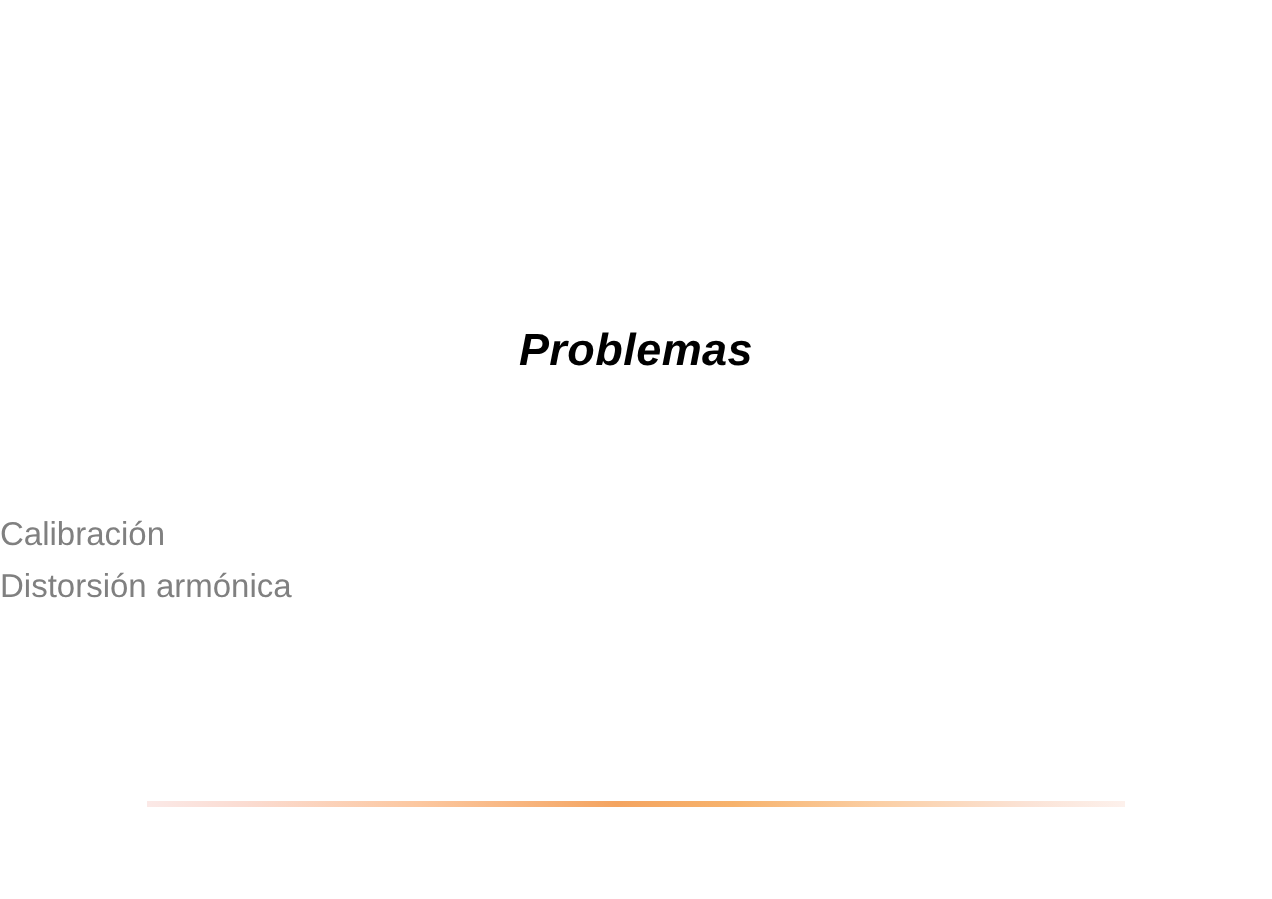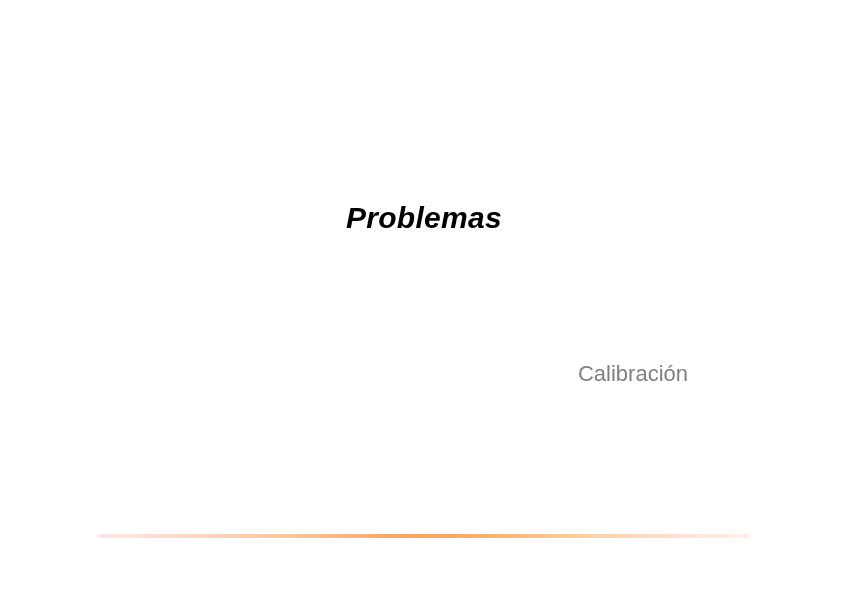--- a/index.html
+++ b/index.html
@@ -18,42 +18,42 @@
     position: relative;
     width: 848px;
     height: 599px;
     background: #ffffff;
   }
 
   
   .title-area {
     position: absolute;
     left: 0;
-    top: 199px;
+    top: 215px;
     width: 848px;
     text-align: center;
   }
   .slide-title {
     font-family: "Liberation Sans", sans-serif;
     font-size: 30px;
     font-weight: bold;
     font-style: italic;
     color: #000000;
     letter-spacing: 0.3px;
     line-height: 38px;
     margin: 0;
   }
 
   
   .subtitle-area {
     position: absolute;
     left: 0;
-    top: 356px;
+    top: 338px;
     width: 688px;
-    text-align: right;
+    text-align: left;
   }
   .subtitle-line {
     font-family: "Liberation Sans", sans-serif;
     font-size: 22px;
     font-weight: normal;
     font-style: normal;
     color: #808080;
     line-height: 35px;
     margin: 0;
     white-space: nowrap;
@@ -90,20 +90,21 @@
 <body>
 
 <div id="slide">
 
   <div class="title-area">
     <div class="slide-title">Problemas</div>
   </div>
 
   <div class="subtitle-area">
     <div class="subtitle-line">Calibración</div>
+    <div class="subtitle-line">Distorsión armónica</div>
   </div>
 
   <div class="divider"></div>
 
   <div class="footer">
 
     
 
     
 

